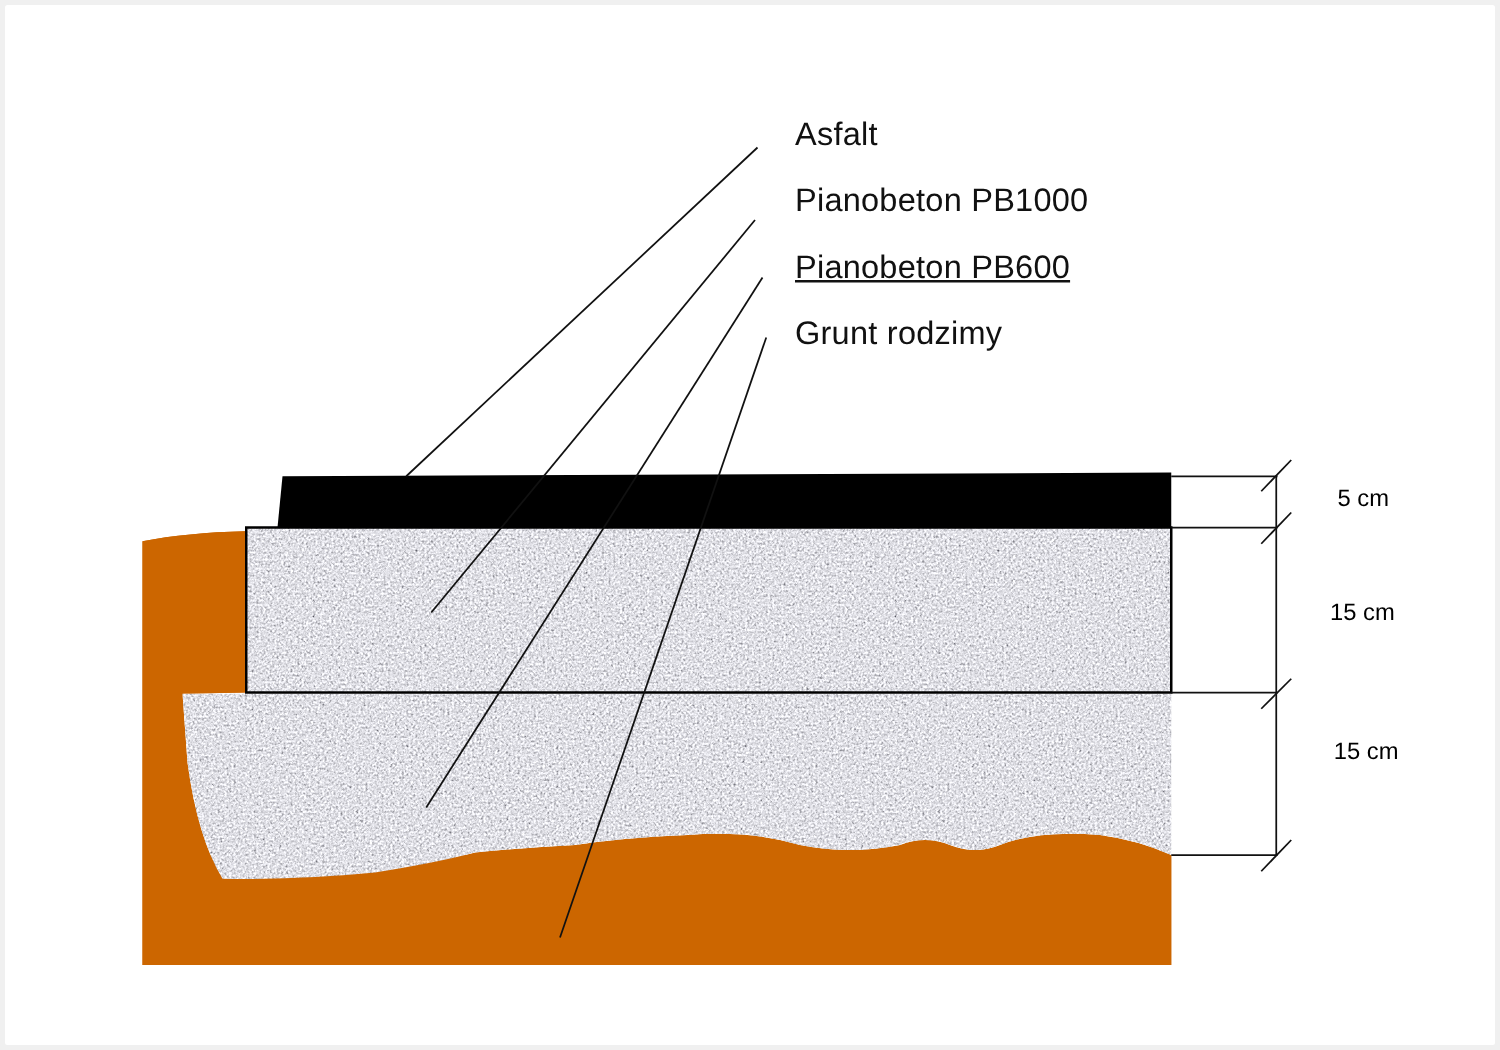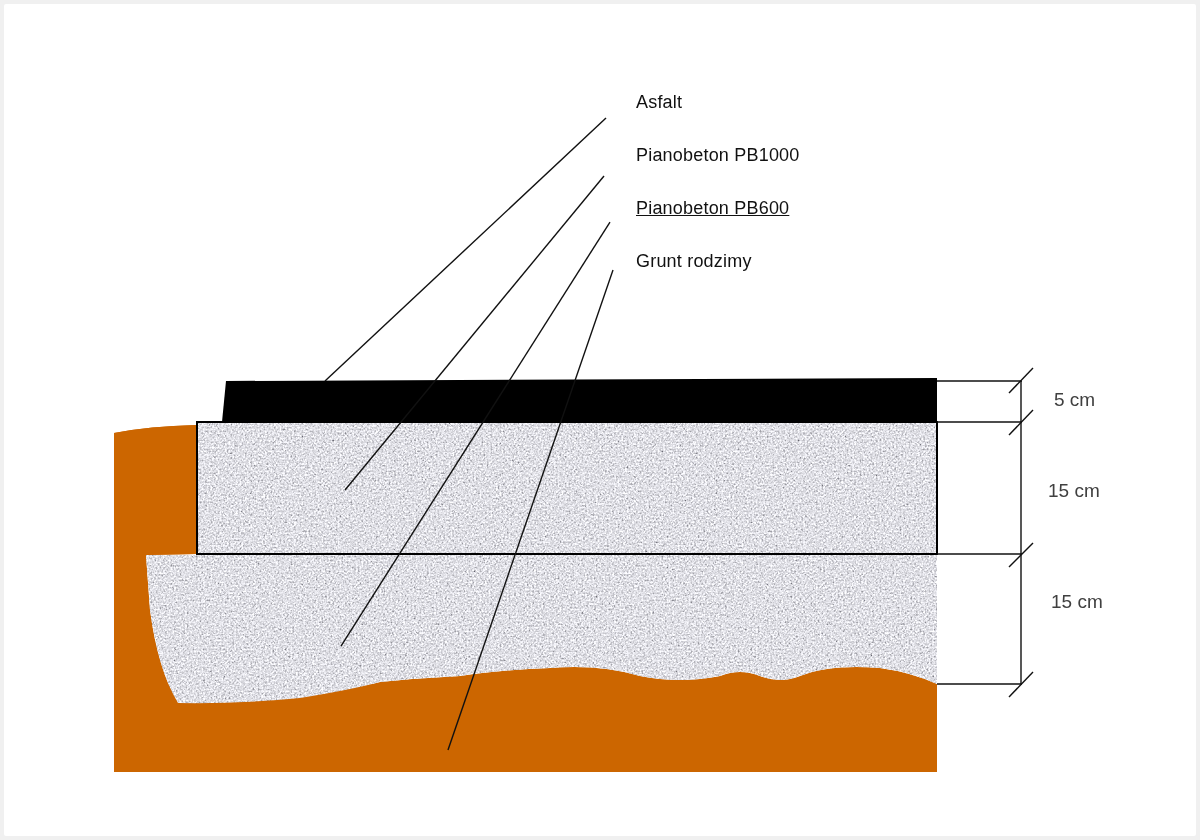--- a/index.html
+++ b/index.html
@@ -22,30 +22,31 @@
     border-radius: 2px;
   }
   .diagram-svg {
     position: absolute;
     left: 0; top: 0;
     width: 1200px; height: 840px;
   }
   .layer-label {
     position: absolute;
     left: 636px;
-    font-size: 18px;
+    font-size: 26px;
     color: #111111;
     white-space: nowrap;
     letter-spacing: 0.2px;
   }
   .dim-label {
     position: absolute;
     font-size: 19px;
-    color: #404040;
+    color: #000000;
     white-space: nowrap;
+    margin-left: 16px;
   }
 </style>
 </head>
 <body>
 
 <div class="frame"></div>
 
 <svg class="diagram-svg" viewBox="0 0 1200 840" xmlns="http://www.w3.org/2000/svg">
   <defs>
     <filter id="grain" x="0" y="0" width="100%" height="100%">

